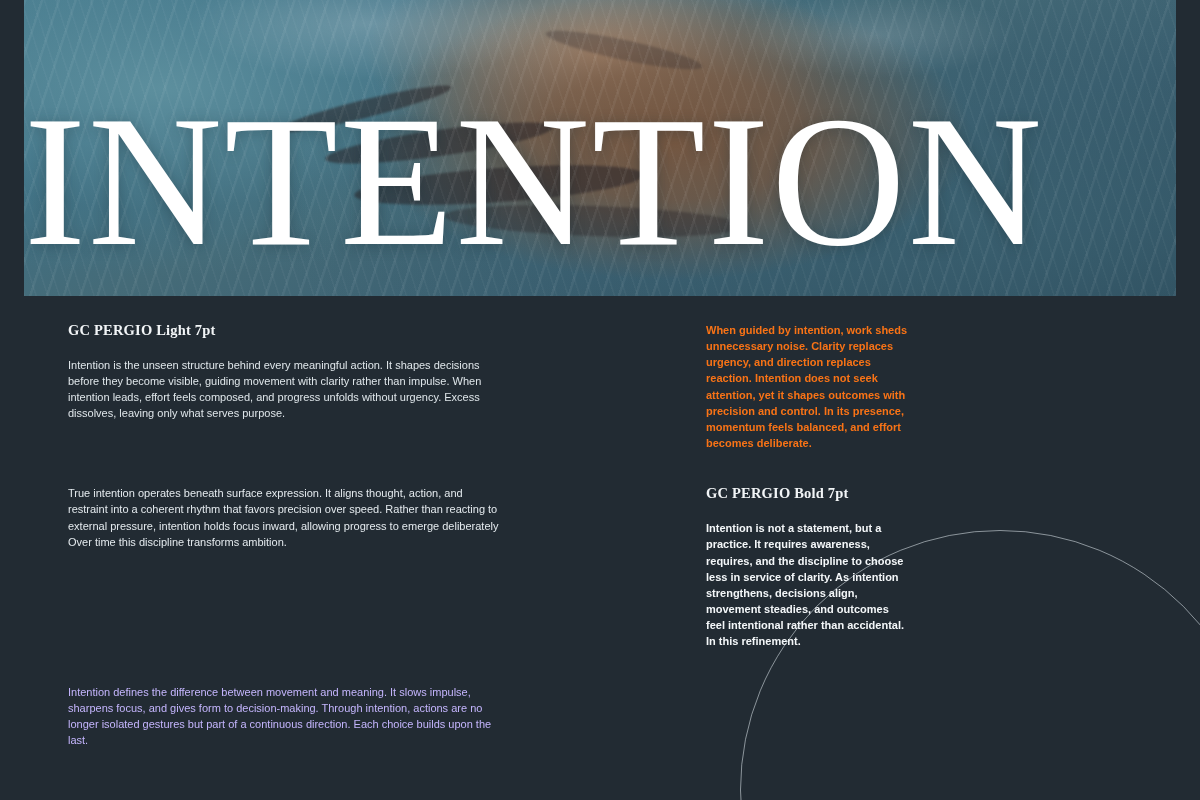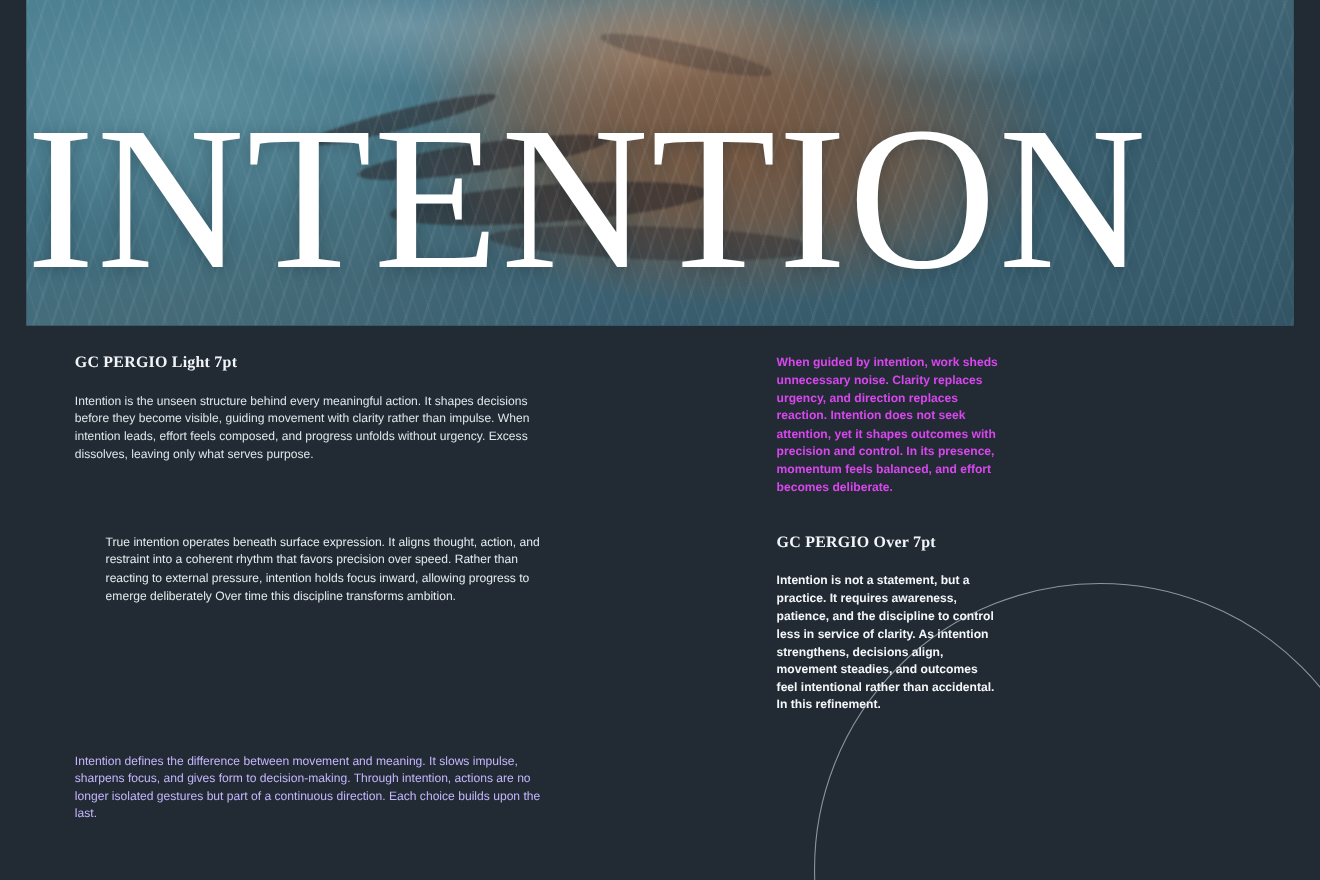--- a/index.html
+++ b/index.html
@@ -92,23 +92,23 @@
     color: #f2f5f7;
     margin-bottom: 18px;
   }
   .block-body {
     font-family: Liberation Sans, sans-serif;
     font-size: 11px;
     line-height: 1.47;
     color: #e4eaee;
   }
   .w-light    { font-weight: 300; color: #dfe6ea; }
-  .w-regular  { font-weight: 400; margin-left: 28px; }
+  .w-regular  { font-weight: 400; }
   .w-medium   { font-weight: 500; color: #c4b5fd; }
-  .w-semibold { font-weight: 600; color: #d946ef; }
+  .w-semibold { font-weight: 600; color: #f97316; }
   .w-bold     { font-weight: 700; color: #f4f7f9; }
 
   
   .pos-r1c1 { grid-column: 1; grid-row: 1; }
   .pos-r2c1 { grid-column: 1; grid-row: 2; }
   .pos-r3c1 { grid-column: 1; grid-row: 3; }
   .pos-r1c2 { grid-column: 2; grid-row: 1; }
   .pos-r2c2 { grid-column: 2; grid-row: 2; }
 
   
@@ -150,19 +150,19 @@
 
   <div class="block pos-r3c1">
     <div class="block-body w-medium">Intention defines the difference between movement and meaning. It slows impulse, sharpens focus, and gives form to decision-making. Through intention, actions are no longer isolated gestures but part of a continuous direction. Each choice builds upon the last.</div>
   </div>
 
   <div class="block pos-r1c2">
     <div class="block-body w-semibold">When guided by intention, work sheds unnecessary noise. Clarity replaces urgency, and direction replaces reaction. Intention does not seek attention, yet it shapes outcomes with precision and control. In its presence, momentum feels balanced, and effort becomes deliberate.</div>
   </div>
 
   <div class="block pos-r2c2">
-    <div class="block-title">GC PERGIO Over 7pt</div>
-    <div class="block-body w-bold">Intention is not a statement, but a practice. It requires awareness, patience, and the discipline to control less in service of clarity. As intention strengthens, decisions align, movement steadies, and outcomes feel intentional rather than accidental. In this refinement.</div>
+    <div class="block-title">GC PERGIO Bold 7pt</div>
+    <div class="block-body w-bold">Intention is not a statement, but a practice. It requires awareness, requires, and the discipline to choose less in service of clarity. As intention strengthens, decisions align, movement steadies, and outcomes feel intentional rather than accidental. In this refinement.</div>
   </div>
 
 </div>
 
 <div class="arc"></div>
 
 </body></html>

